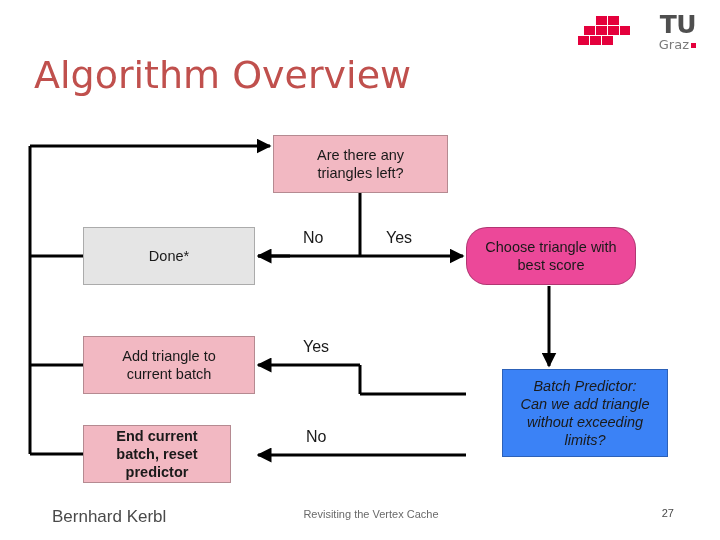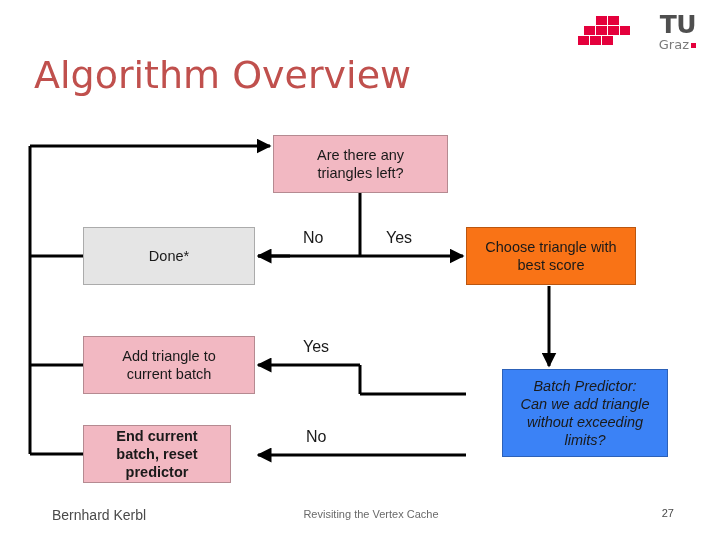--- a/index.html
+++ b/index.html
@@ -89,21 +89,21 @@
     text-align: center;
     font-size: 14.5px;
     line-height: 1.25;
     color: #1a1a1a;
     font-family: "Liberation Sans", sans-serif;
   }
   .box span { display: block; padding: 0 16px; }
 
   .box-pink   { background: #f2b8c2; }
   .box-green  { background: #e5e5e5; }
-  .box-blue   { background: #f97316; }
+  .box-blue   { background: #ec4899; border-radius: 21px; }
   .box-purple { background: #3b82f6; margin-left: 36px; }
 
   #box-question     { left: 273px; top: 135px; width: 175px; height: 58px; }
   #box-done         { left: 83px;  top: 227px; width: 172px; height: 58px; }
   #box-choose       { left: 466px; top: 227px; width: 170px; height: 58px; }
   #box-add          { left: 83px;  top: 336px; width: 172px; height: 58px; }
   #box-predictor    { left: 466px; top: 369px; width: 166px; height: 88px;
                       font-style: italic; }
   #box-end          { left: 83px;  top: 425px; width: 148px; height: 58px; font-weight: bold; }
 
@@ -124,21 +124,21 @@
     position: absolute;
     left: 0; top: 0;
     width: 720px; height: 540px;
   }
 
   
   .footer-left {
     position: absolute;
     left: 52px;
     top: 507px;
-    font-size: 14px;
+    font-size: 17px;
     color: #4a4a4a;
   }
   .footer-center {
     position: absolute;
     left: 0;
     top: 508px;
     width: 720px;
     text-align: center;
     font-size: 11px;
     color: #6a6a6a;

